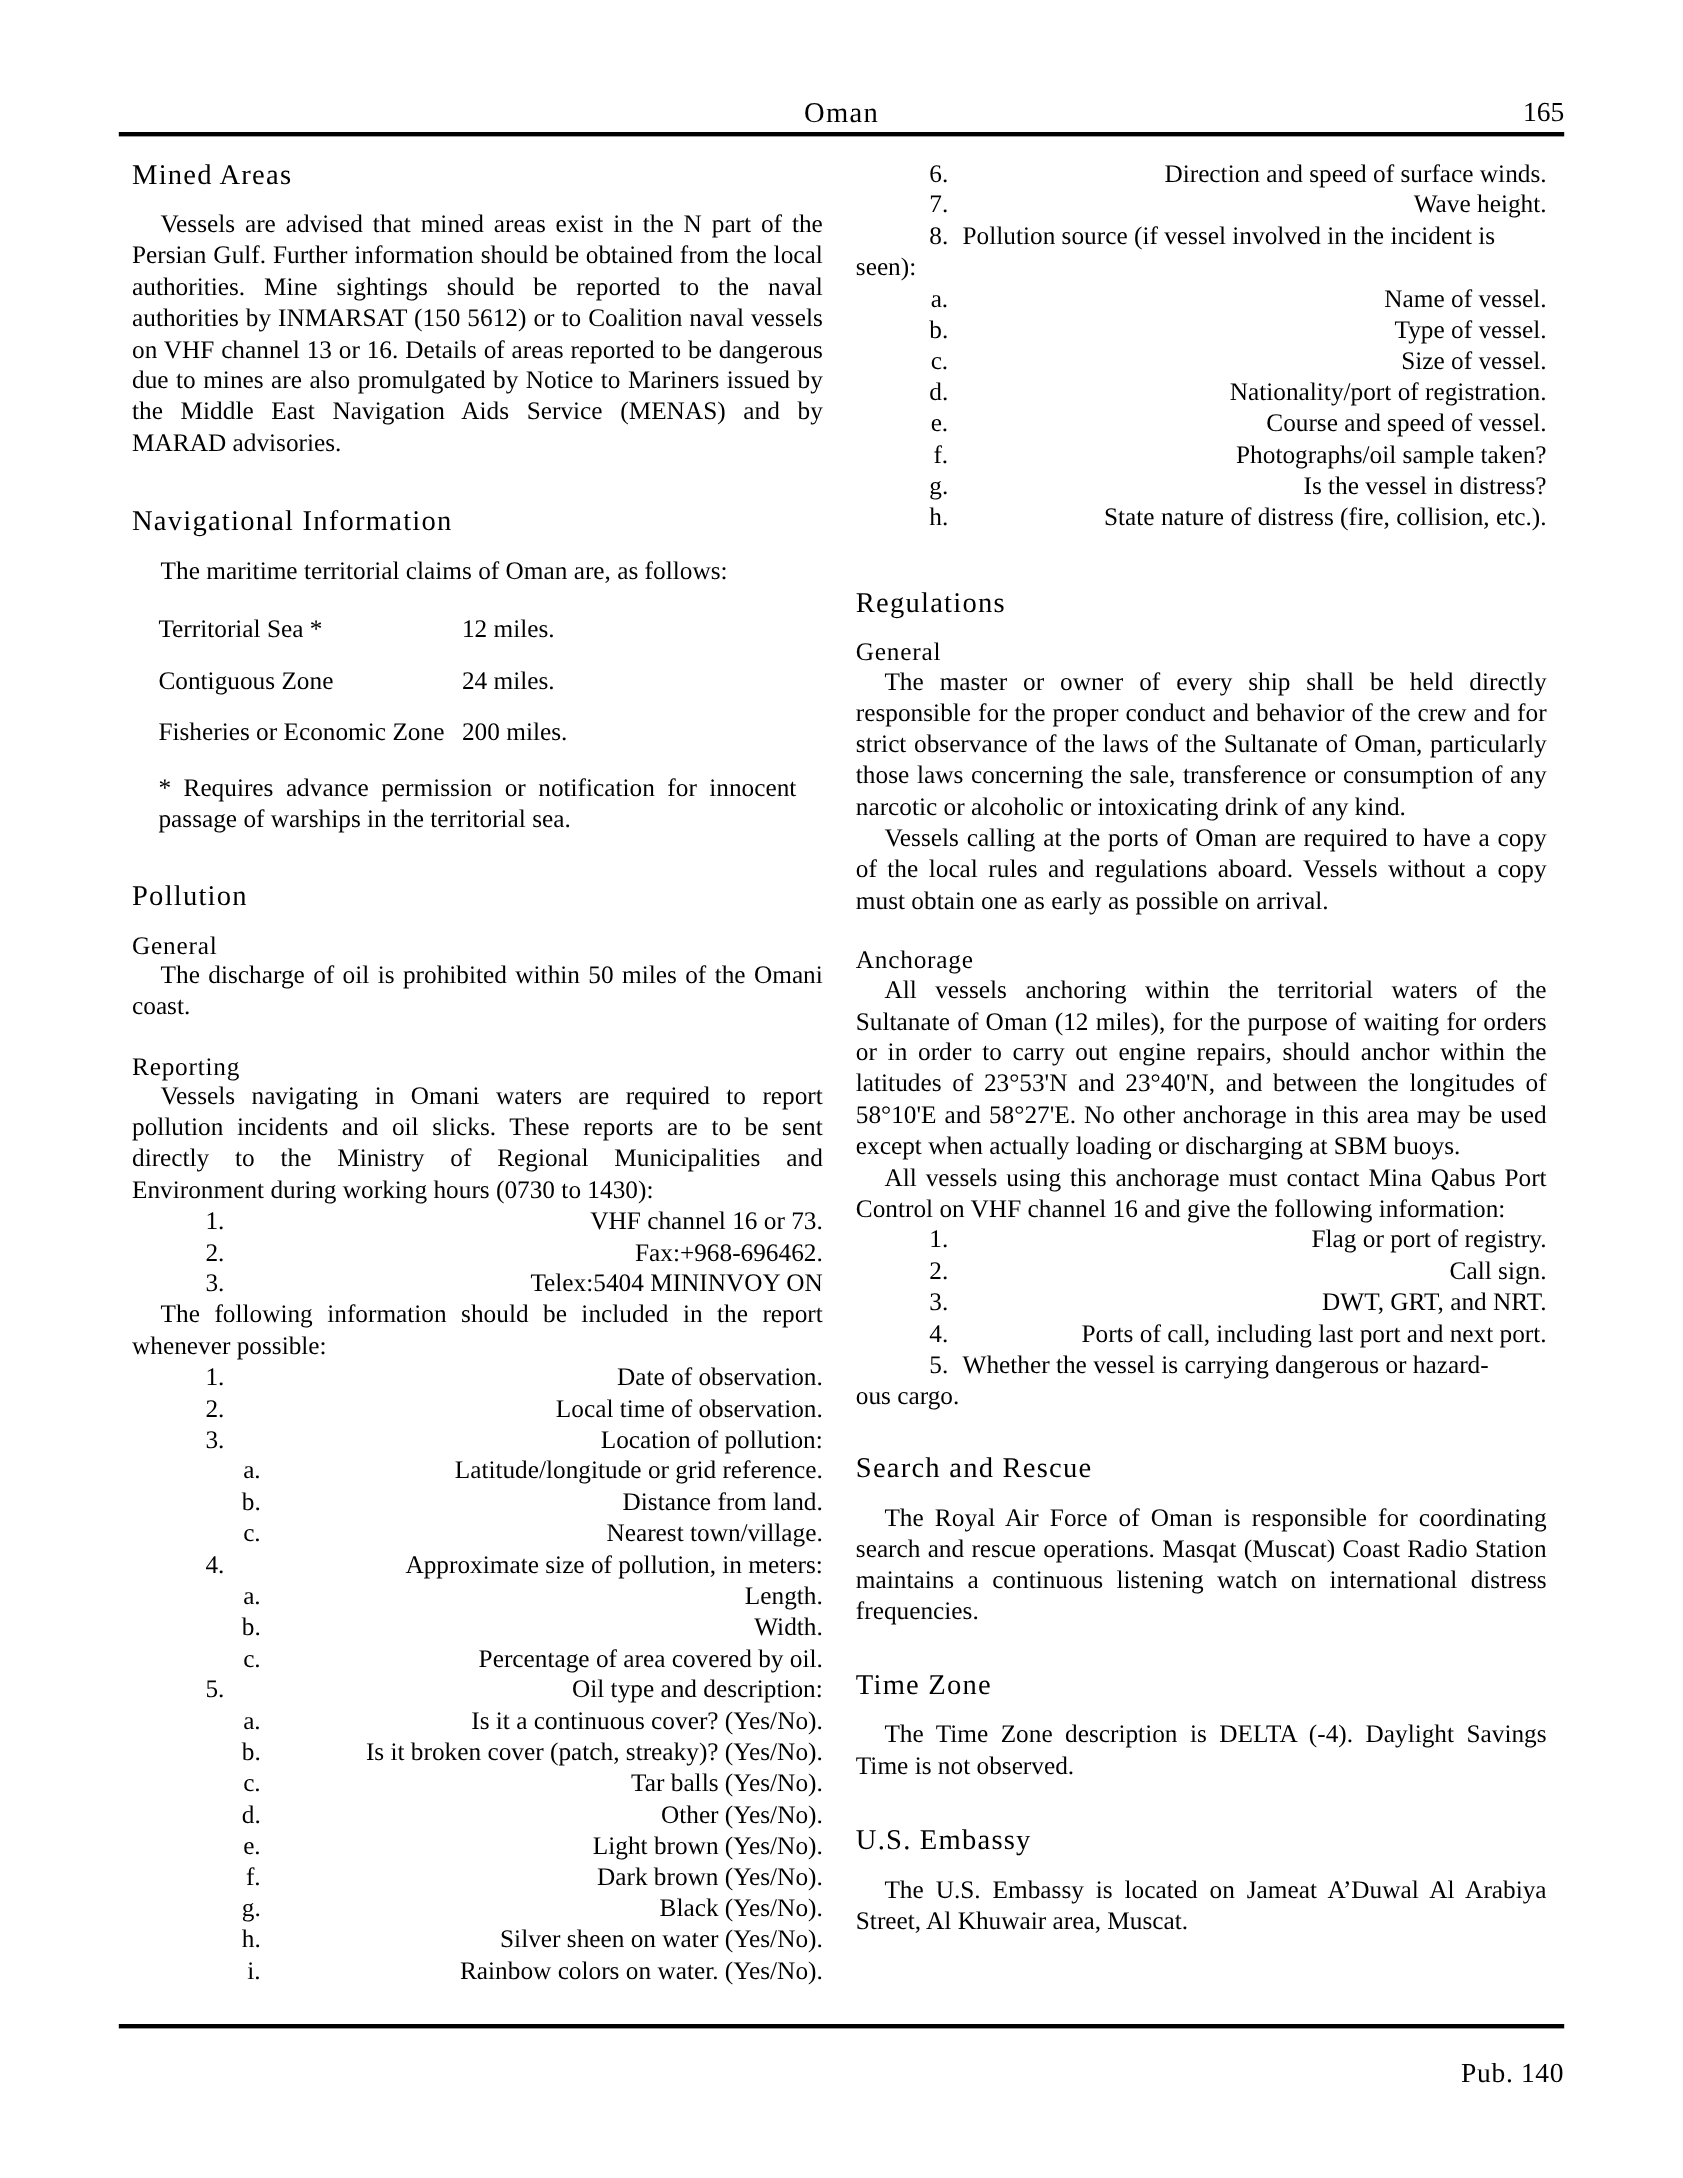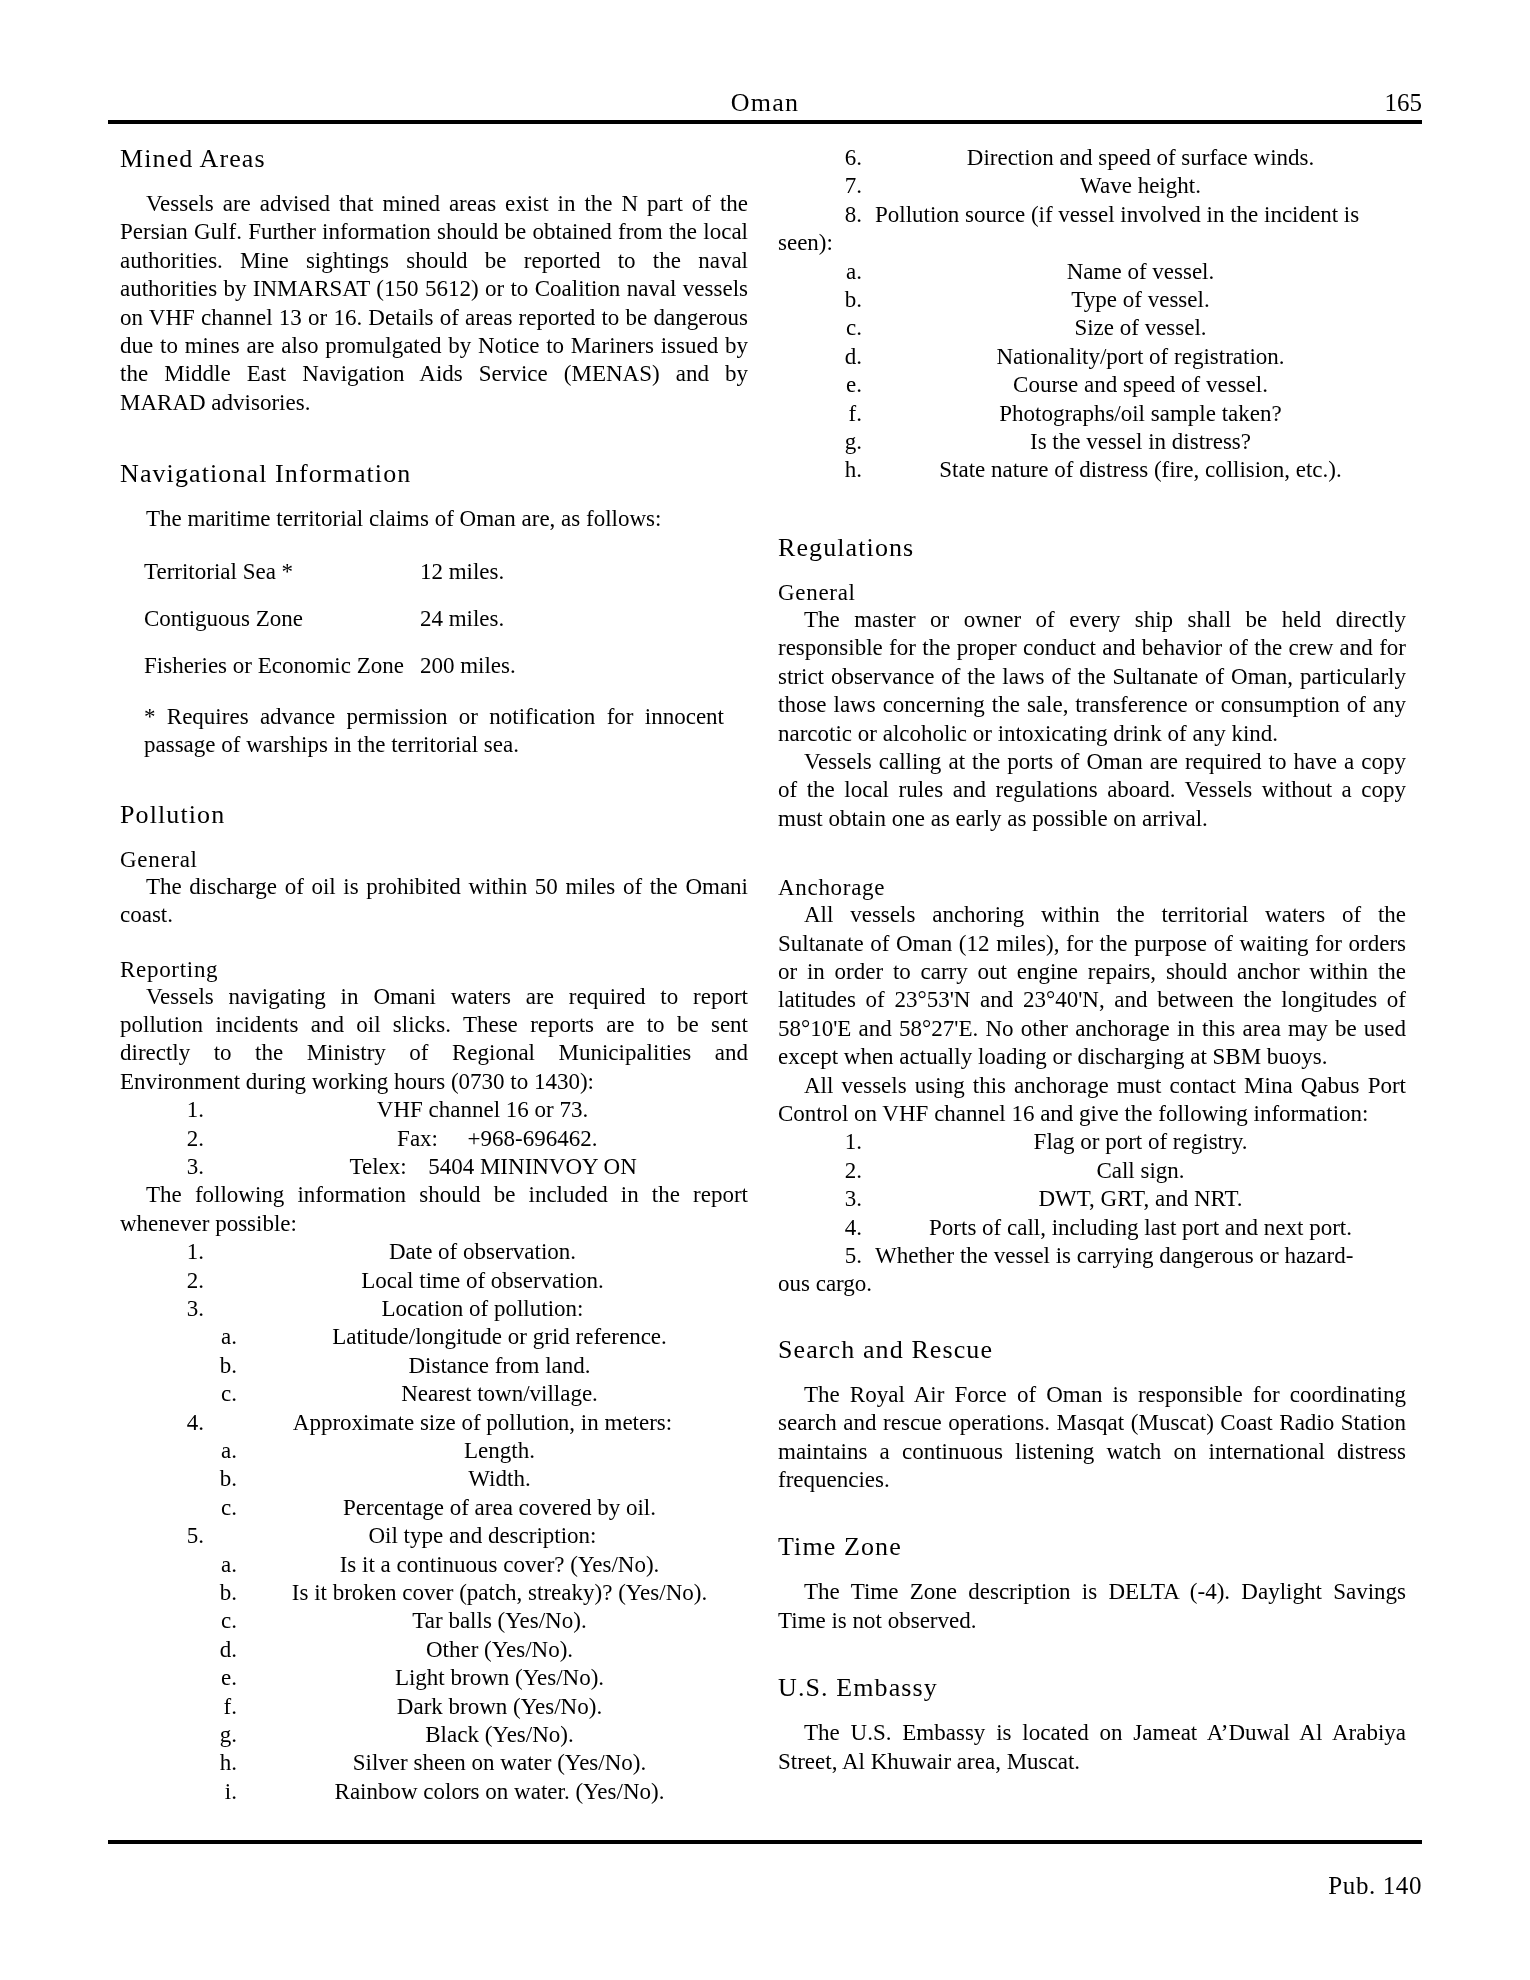--- a/index.html
+++ b/index.html
@@ -153,21 +153,21 @@
   .li-row {
     display: flex;
     align-items: baseline;
   }
   .li-mark {
     flex: 0 0 auto;
     text-align: right;
   }
   .li-text {
     flex: 1 1 auto;
-    text-align: center;
+    text-align: right;
   }
   .li-text.just { text-align: justify; }
 
   
   ol.lvl1 { margin-left: 54px; }
   ol.lvl1 > li > .li-row > .li-mark { width: 30px; margin-right: 13px; }
 
   
   ol.lvl2 { margin-left: 37px; }
   ol.lvl2 > li > .li-row > .li-mark { width: 26px; margin-right: 14px; }
@@ -459,21 +459,21 @@
           </div>
         </li>
       </ol>
 
       <h1 class="h1" style="margin-top:48px;">Regulations</h1>
 
       <h2 class="h2" style="margin-top:0;">General</h2>
       <p class="indent">The master or owner of every ship shall be held directly responsible for the proper conduct and behavior of the crew and for strict observance of the laws of the Sultanate of Oman, particularly those laws concerning the sale, transference or consumption of any narcotic or alcoholic or intoxicating drink of any kind.</p>
       <p class="indent">Vessels calling at the ports of Oman are required to have a copy of the local rules and regulations aboard. Vessels without a copy must obtain one as early as possible on arrival.</p>
 
-      <h2 class="h2" style="margin-top:41px;">Anchorage</h2>
+      <h2 class="h2" style="margin-top:26px;">Anchorage</h2>
       <p class="indent">All vessels anchoring within the territorial waters of the Sultanate of Oman (12 miles), for the purpose of waiting for orders or in order to carry out engine repairs, should anchor within the latitudes of 23°53'N and 23°40'N, and between the longitudes of 58°10'E and 58°27'E. No other anchorage in this area may be used except when actually loading or discharging at SBM buoys.</p>
       <p class="indent">All vessels using this anchorage must contact Mina Qabus Port Control on VHF channel 16 and give the following information:</p>
 
       <ol class="lvl1 flush">
         <li>
           <div class="li-row">
             <span class="li-mark">1.</span>
             <span class="li-text">Flag or port of registry.</span>
           </div>
         </li>

